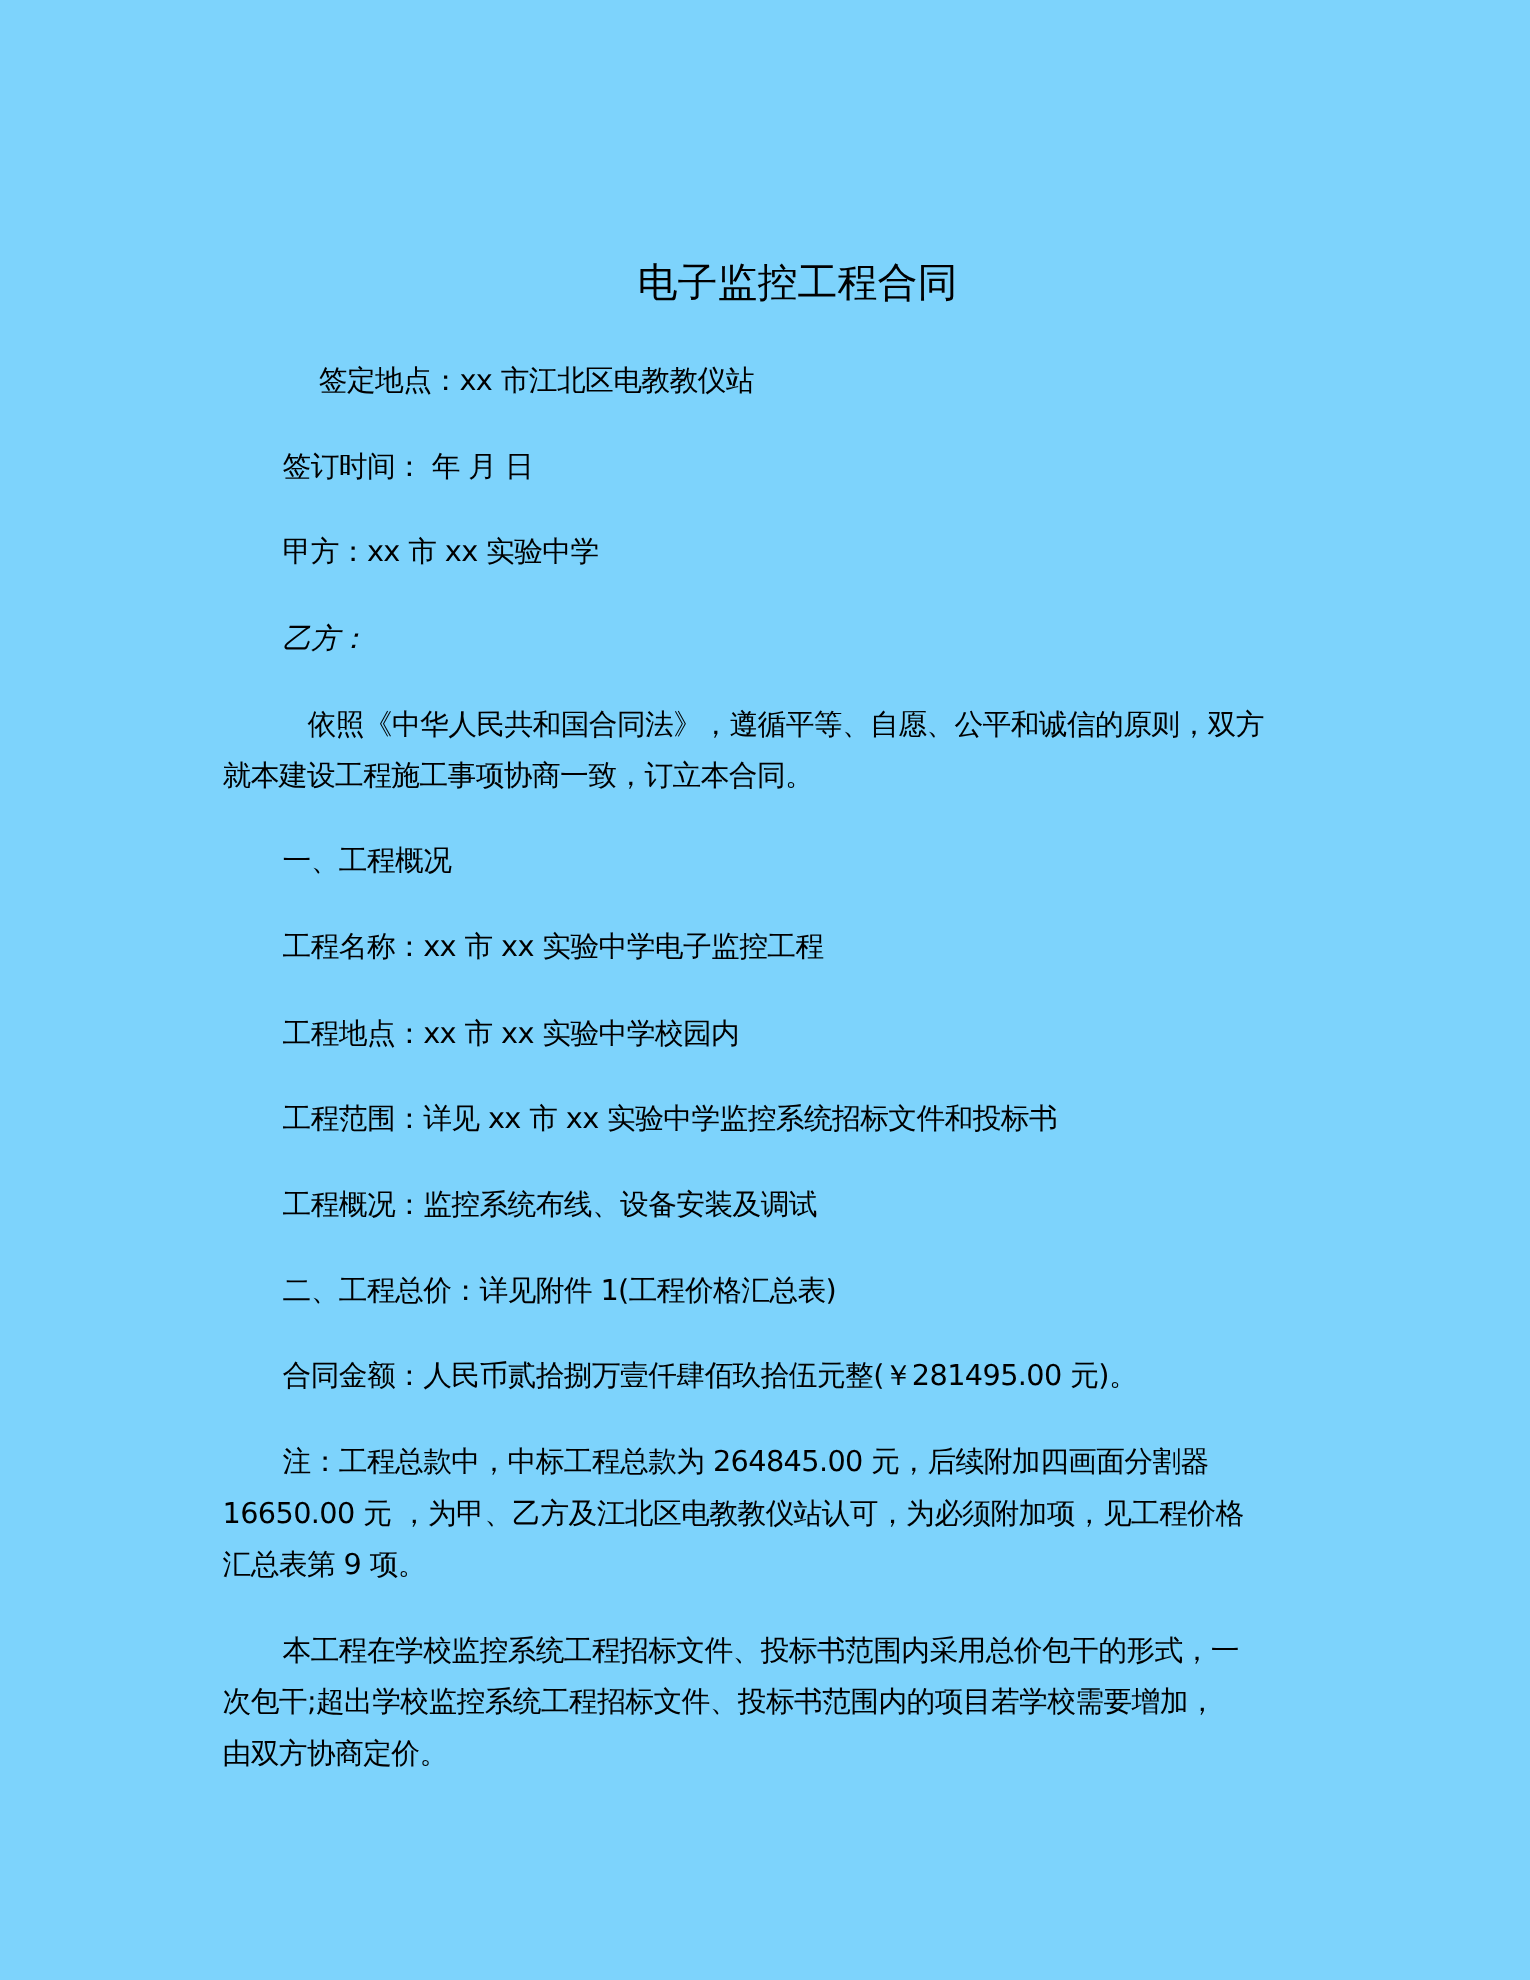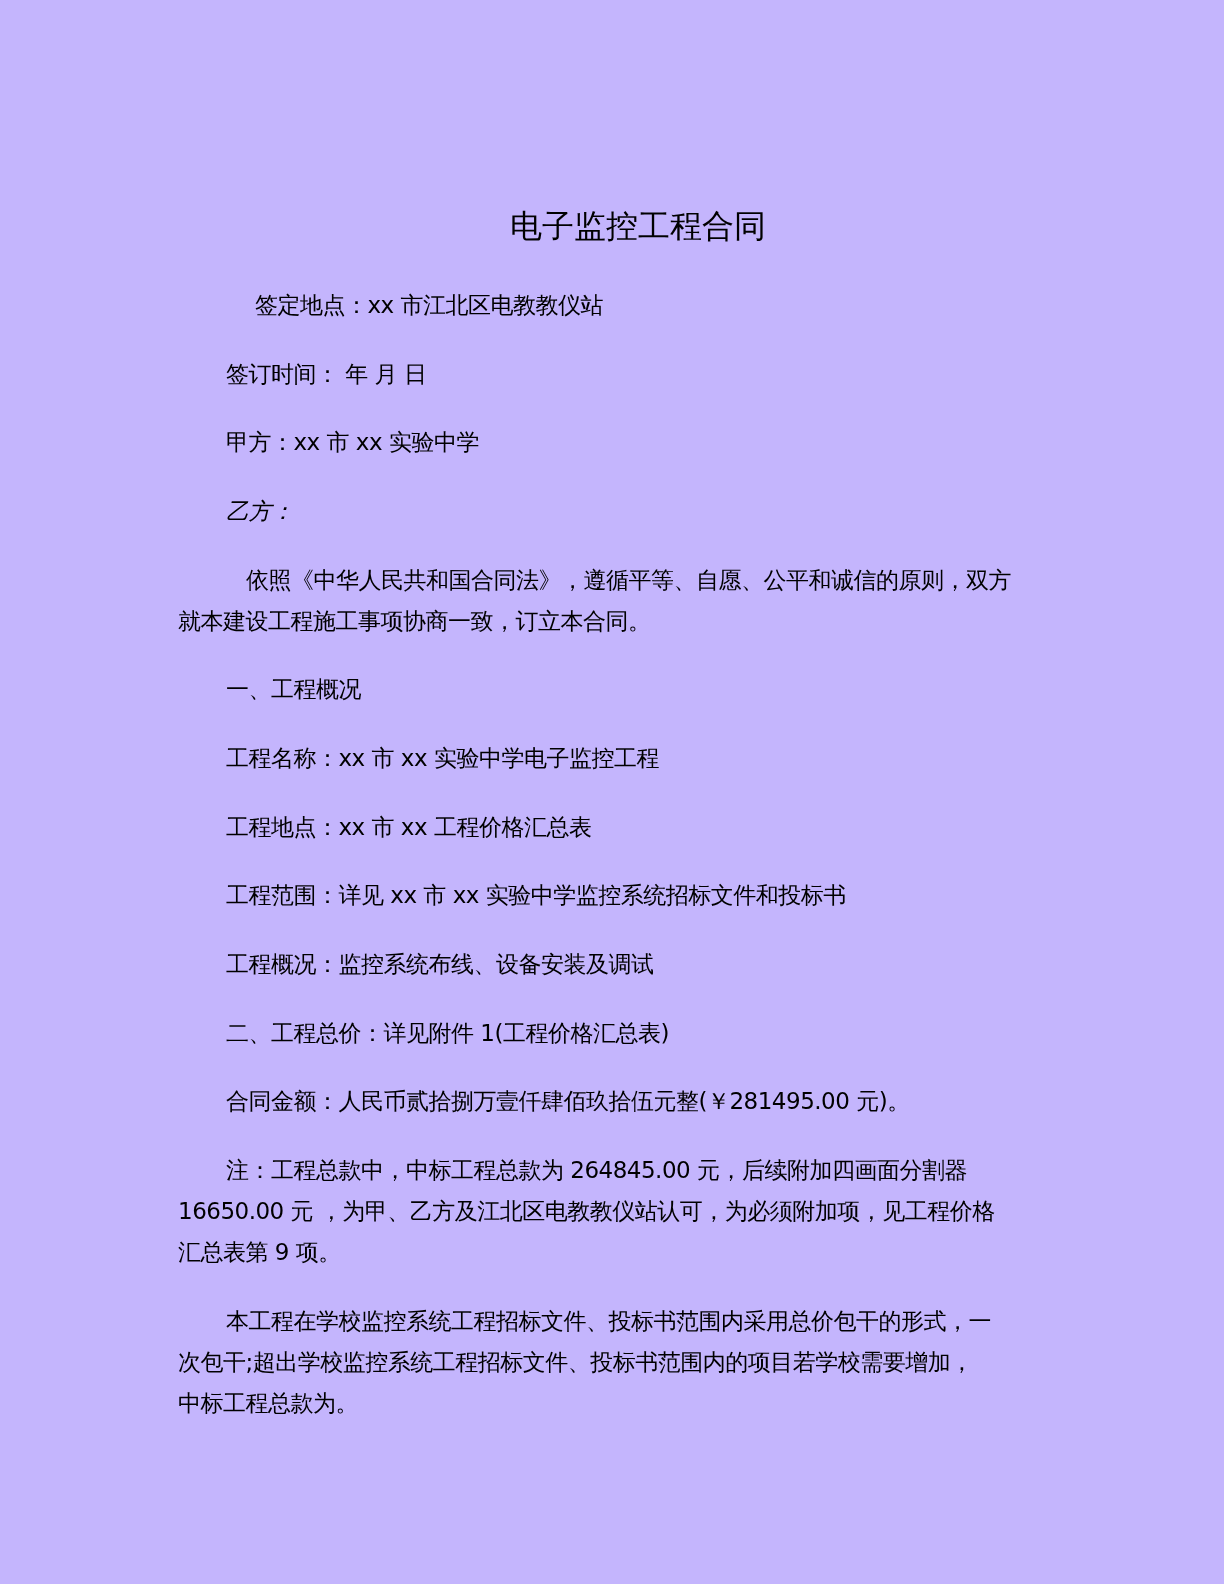--- a/index.html
+++ b/index.html
@@ -14,21 +14,21 @@
       overflow: hidden;
       font-family: "Liberation Serif", "DejaVu Serif", serif;
       color: #000000;
     }
     .page {
       position: absolute;
       left: 0;
       top: 0;
       width: 1224px;
       height: 1584px;
-      background: #c4b5fd;
+      background: #7dd3fc;
     }
     .title {
       position: absolute;
       left: 0;
       top: 204px;
       width: 1276px;
       text-align: center;
       font-size: 32px;
       line-height: 44px;
       font-family: "DejaVu Sans", "Liberation Sans", sans-serif;
@@ -58,28 +58,28 @@
   <div class="line indent" style="top:290px;margin-left:29px;">签定地点：xx 市江北区电教教仪站</div>
   <div class="line indent" style="top:359px;">签订时间： 年 月 日</div>
   <div class="line indent" style="top:427px;">甲方：xx 市 xx 实验中学</div>
   <div class="line indent" style="top:496px;font-style:italic;">乙方：</div>
 
   <div class="line indent" style="top:565px;margin-left:20px;">依照《中华人民共和国合同法》，遵循平等、自愿、公平和诚信的原则，双方</div>
   <div class="line" style="top:606px;">就本建设工程施工事项协商一致，订立本合同。</div>
 
   <div class="line indent" style="top:674px;">一、工程概况</div>
   <div class="line indent" style="top:743px;">工程名称：xx 市 xx 实验中学电子监控工程</div>
-  <div class="line indent" style="top:812px;">工程地点：xx 市 xx 工程价格汇总表</div>
+  <div class="line indent" style="top:812px;">工程地点：xx 市 xx 实验中学校园内</div>
   <div class="line indent" style="top:880px;">工程范围：详见 xx 市 xx 实验中学监控系统招标文件和投标书</div>
   <div class="line indent" style="top:949px;">工程概况：监控系统布线、设备安装及调试</div>
 
   <div class="line indent" style="top:1018px;">二、工程总价：详见附件 1(工程价格汇总表)</div>
   <div class="line indent" style="top:1086px;">合同金额：人民币贰拾捌万壹仟肆佰玖拾伍元整(￥281495.00 元)。</div>
 
   <div class="line indent" style="top:1155px;">注：工程总款中，中标工程总款为 264845.00 元，后续附加四画面分割器</div>
   <div class="line" style="top:1196px;">16650.00 元 ，为甲、乙方及江北区电教教仪站认可，为必须附加项，见工程价格</div>
   <div class="line" style="top:1237px;">汇总表第 9 项。</div>
 
   <div class="line indent" style="top:1306px;">本工程在学校监控系统工程招标文件、投标书范围内采用总价包干的形式，一</div>
   <div class="line" style="top:1347px;">次包干;超出学校监控系统工程招标文件、投标书范围内的项目若学校需要增加，</div>
-  <div class="line" style="top:1388px;">中标工程总款为。</div>
+  <div class="line" style="top:1388px;">由双方协商定价。</div>
 
 </div>
 
 </body></html>

